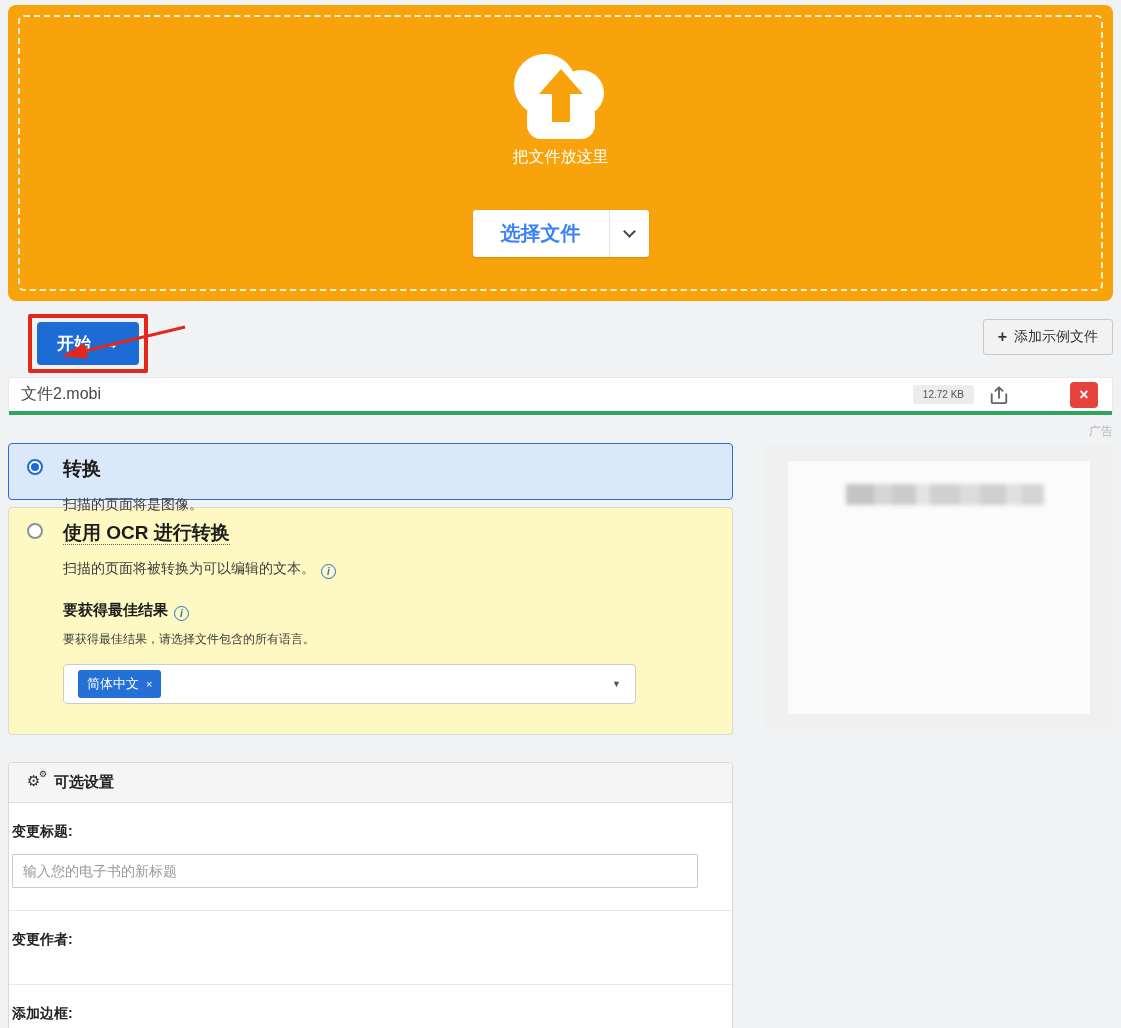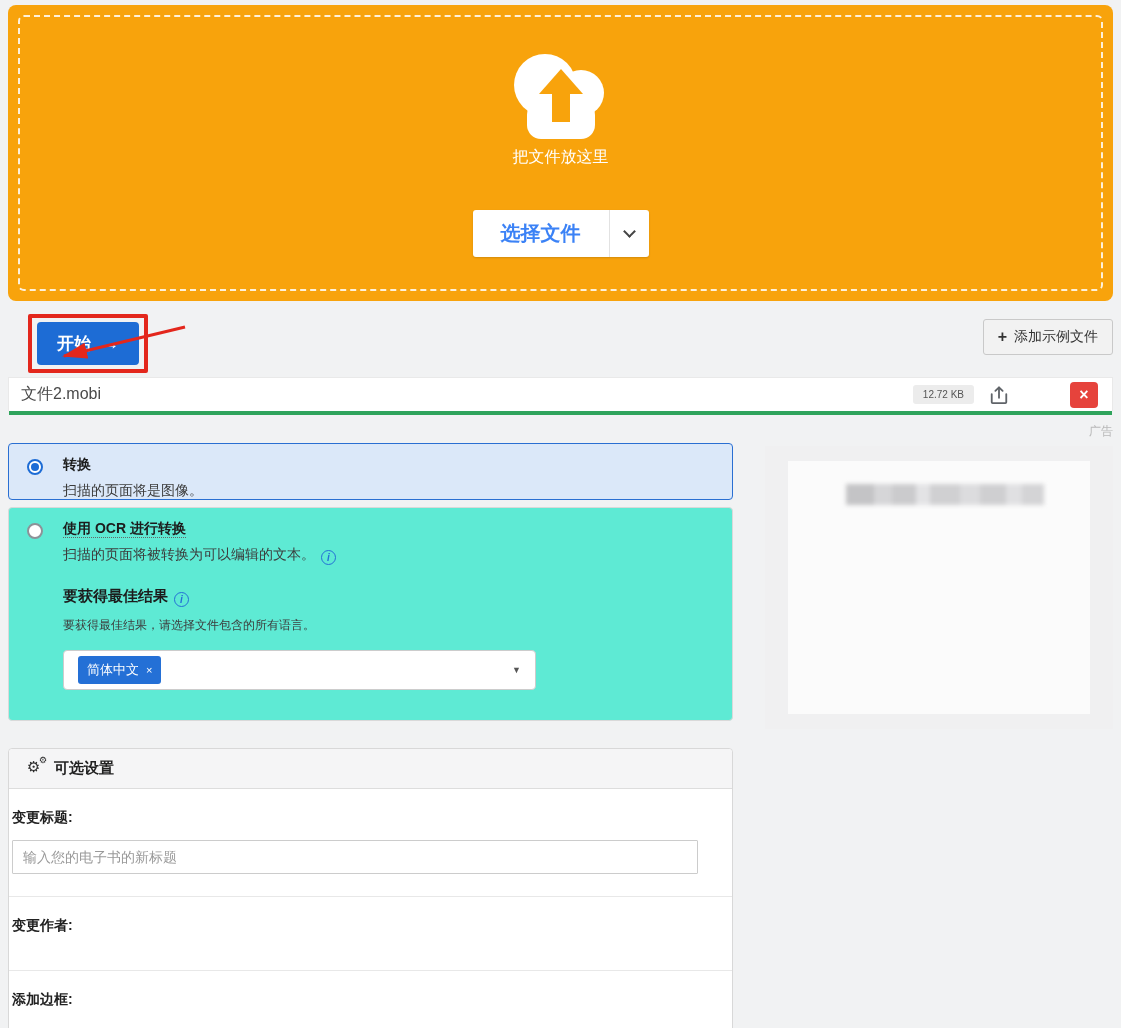--- a/index.html
+++ b/index.html
@@ -78,39 +78,39 @@
     position:absolute; left:0; right:0; bottom:-4px; height:4px; background:#2fa45c;
   }
 
   
   .left-col { position:absolute; left:8px; top:443px; width:725px; }
   .right-col { position:absolute; left:765px; top:423px; width:348px; }
 
   
   .option { border-radius:4px; padding:12px 18px; display:flex; gap:20px; }
   .option-selected { background:#dbe8f9; border:1px solid #2a6fd2; margin-bottom:7px; height:57px; }
-  .option-box2 { background:#5eead4; border:1px solid #d9d9d9; padding-bottom:30px; }
+  .option-box2 { background:#fef9c3; border:1px solid #d9d9d9; padding-bottom:30px; }
   .radio { width:16px; height:16px; border-radius:50%; flex:none; margin-top:3px; cursor:pointer; }
   .radio-on { border:2px solid #1d6cd5; position:relative; background:#fff; }
   .radio-on::after { content:""; position:absolute; inset:2px; border-radius:50%; background:#1d6cd5; }
   .radio-off { border:2px solid #8d9298; background:#fff; }
-  .opt-title { font-size:14px; font-weight:bold; color:#1c1c1c; }
-  .opt-desc { font-size:14px; color:#3c3c3c; margin-top:8px; }
+  .opt-title { font-size:19px; font-weight:bold; color:#1c1c1c; }
+  .opt-desc { font-size:14px; color:#3c3c3c; margin-top:14px; }
   .dotted-u { border-bottom:1px dotted #666; padding-bottom:1px; }
   .info-icon {
     display:inline-flex; align-items:center; justify-content:center;
     width:15px; height:15px; border:1px solid #2470d6; border-radius:50%;
     color:#2470d6; font-size:10px; font-weight:bold; font-style:italic;
     vertical-align:-2px; margin-left:6px; cursor:pointer;
   }
   .lang-block { margin-left:36px; margin-top:22px; }
   .lang-label { font-size:15px; font-weight:bold; color:#1c1c1c; }
   .lang-hint { font-size:12px; color:#3c3c3c; margin-top:10px; }
   .lang-select {
-    margin-top:16px; width:473px; height:40px; border:1px solid #ccc; border-radius:4px;
+    margin-top:16px; width:573px; height:40px; border:1px solid #ccc; border-radius:4px;
     background:#fff; display:flex; align-items:center; padding:0 14px; cursor:pointer;
   }
   .lang-tag {
     background:#2470d6; color:#fff; font-size:13px; border-radius:3px;
     padding:5px 9px; display:flex; align-items:center; gap:7px;
   }
   .tag-x { font-size:11px; cursor:pointer; }
   .select-caret { margin-left:auto; color:#555; font-size:9px; }
 
   

